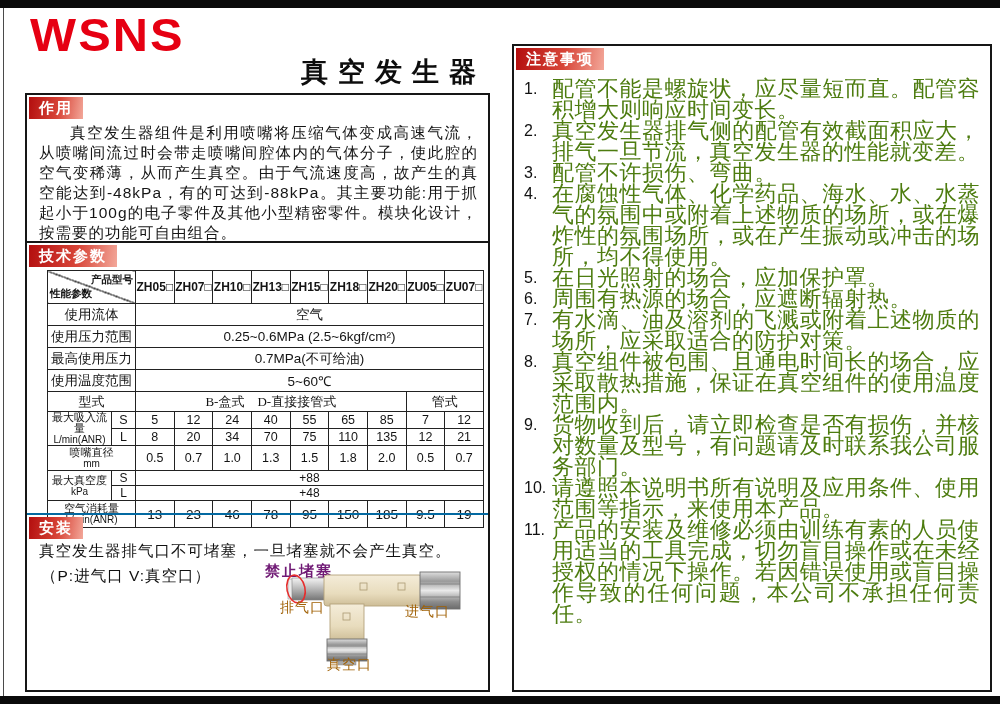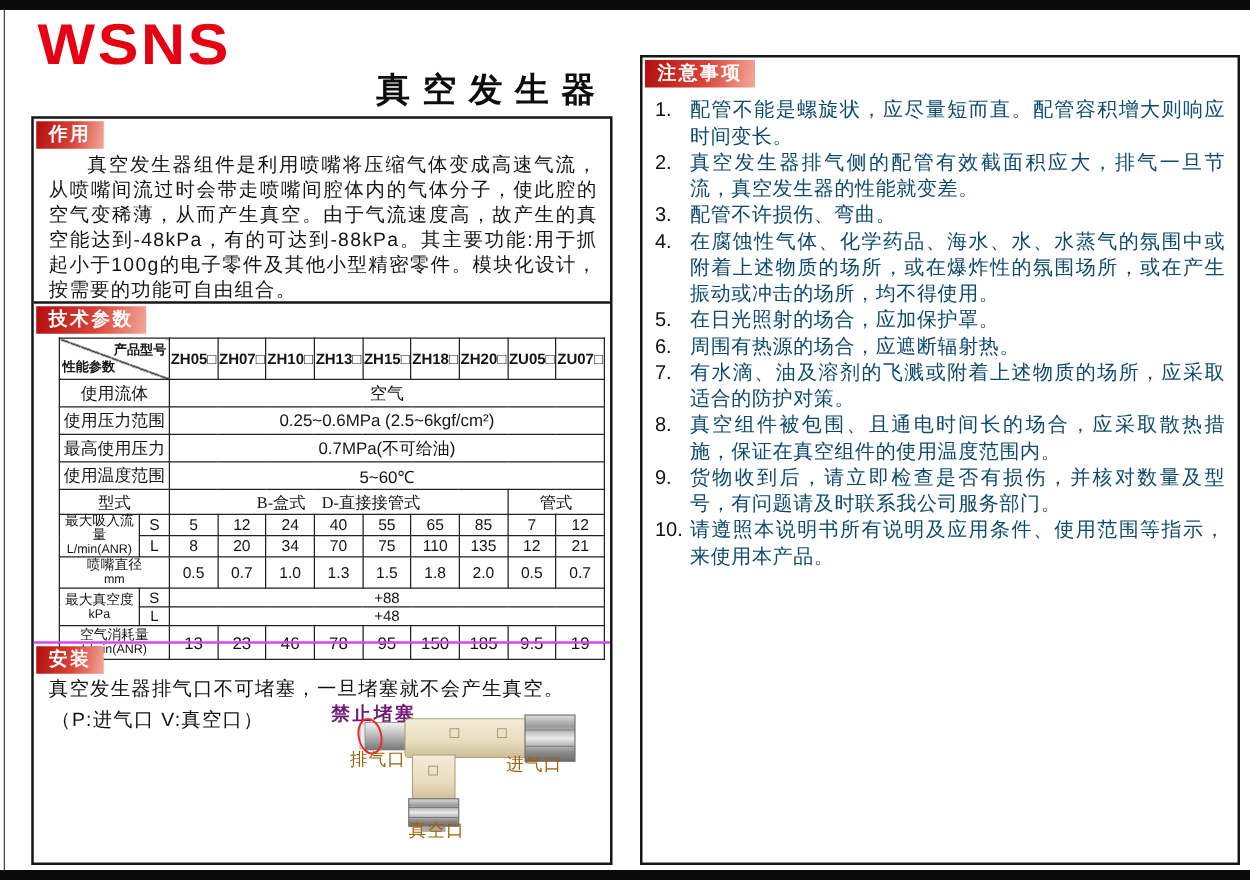--- a/index.html
+++ b/index.html
@@ -19,21 +19,21 @@
     position:absolute; left:25px; top:54px; width:461px; margin:0; text-align:right;
     font-size:27px; font-weight:bold; letter-spacing:10px; color:#0d0d0d;
   }
 
   .leftbox  { position:absolute; left:25px; top:93px;  width:461px; height:595px; border:2px solid #161616; }
   .rightbox { position:absolute; left:512px; top:44px; width:476px; height:644px; border:2px solid #161616; }
 
   .sec { position:relative; }
   .sec-func    { height:146px; }
   .sec-specs   { height:270px; border-top:2px solid #161616; }
-  .sec-install { height:171px; border-top:2px solid #d946ef; }
+  .sec-install { height:171px; border-top:2px solid #0369a1; }
 
   .badge {
     position:absolute; left:2px; top:2px; height:22px; padding:0 10px;
     background:linear-gradient(100deg,#b30e0e 0%,#d84538 55%,#f3a89a 100%);
     color:#fff; font-weight:bold; font-size:15px; line-height:22px; letter-spacing:2px;
     white-space:nowrap;
   }
 
   .func-text {
     margin:0; padding:28px 10px 0 12px; font-size:15.5px; line-height:20px;
@@ -72,21 +72,21 @@
                 color:#701a75; letter-spacing:2px; white-space:nowrap; }
   .port-label { position:absolute; font-size:14px; letter-spacing:1px; color:#a16207; white-space:nowrap; }
   .pl-exhaust { left:253px; top:84px; }
   .pl-intake  { left:362px; top:88px;margin-left:16px; }
   .pl-vacuum  { left:300px; top:141px; }
   .fitting-svg { position:absolute; left:215px; top:38px; }
 
   .notes { position:absolute; left:10px; top:32px; width:456px; }
   .note-item { display:flex; }
   .note-num  { flex:0 0 28px; font-size:16px; line-height:21px; }
-  .note-text { flex:1; font-size:16px; line-height:21px; letter-spacing:0.5px; text-align:justify; color:#0c4a6e; }
+  .note-text { flex:1; font-size:22px; line-height:21px; letter-spacing:0.5px; text-align:justify; color:#4d7c0f; }
 </style>
 </head>
 <body>
 
 <div class="page">
   <div class="bar-top"></div>
   <div class="bar-bottom"></div>
   <div class="edge-line"></div>
 
   <div class="logo">WSNS</div>
@@ -317,15 +317,19 @@
         <span class="note-text">真空组件被包围、且通电时间长的场合，应采取散热措施，保证在真空组件的使用温度范围内。</span>
       </div>
       <div class="note-item">
         <span class="note-num">9.</span>
         <span class="note-text">货物收到后，请立即检查是否有损伤，并核对数量及型号，有问题请及时联系我公司服务部门。</span>
       </div>
       <div class="note-item">
         <span class="note-num">10.</span>
         <span class="note-text">请遵照本说明书所有说明及应用条件、使用范围等指示，来使用本产品。</span>
       </div>
+      <div class="note-item">
+        <span class="note-num">11.</span>
+        <span class="note-text">产品的安装及维修必须由训练有素的人员使用适当的工具完成，切勿盲目操作或在未经授权的情况下操作。若因错误使用或盲目操作导致的任何问题，本公司不承担任何责任。</span>
+      </div>
     </div>
   </div>
 </div>
 
 </body></html>

